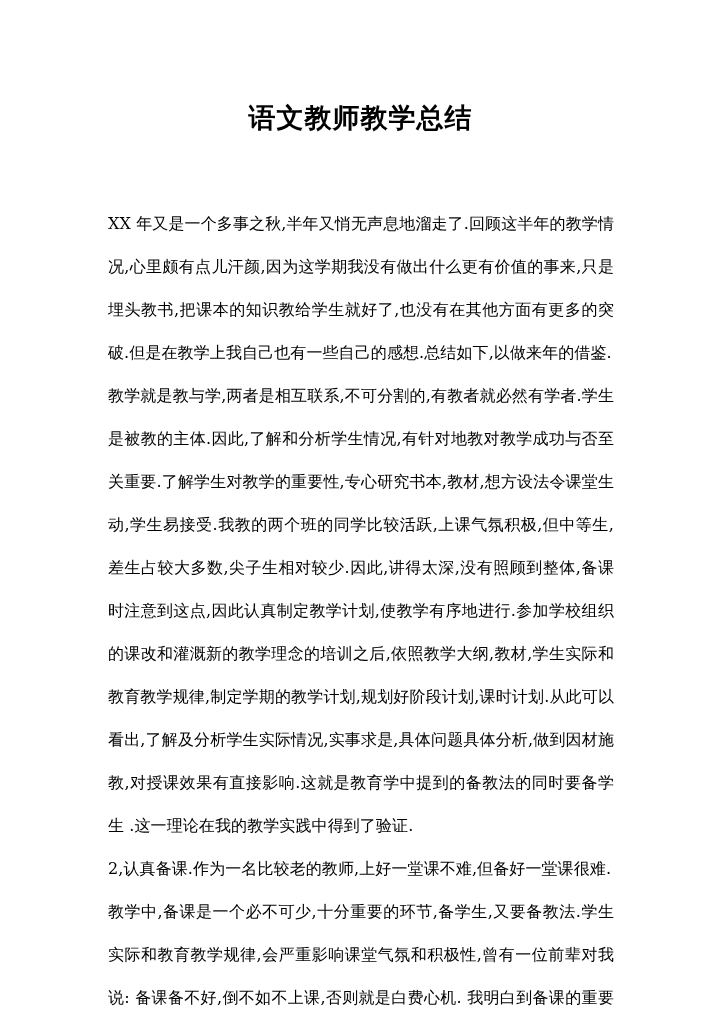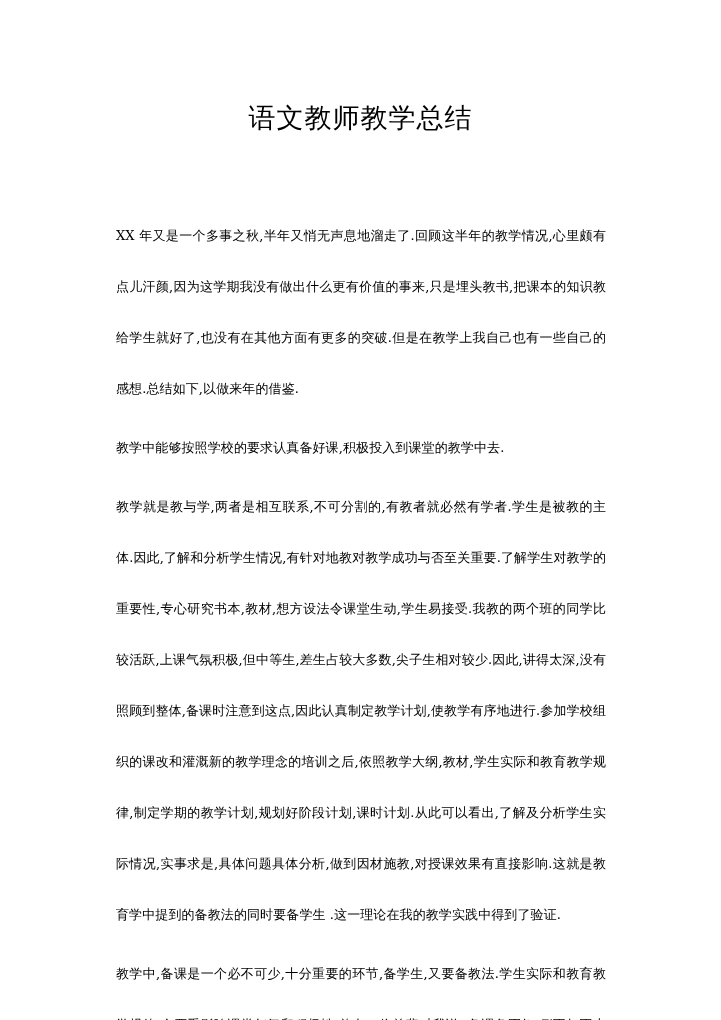--- a/index.html
+++ b/index.html
@@ -22,51 +22,51 @@
     overflow: hidden;
     box-sizing: border-box;
   }
   .doc-title {
     position: absolute;
     left: 0;
     right: 0;
     top: 84px;
     text-align: center;
     font-size: 27px;
-    font-weight: normal;
+    font-weight: bold;
     letter-spacing: 1px;
     line-height: 1.2;
     font-family: "DejaVu Serif", "Liberation Serif", serif;
   }
   .body-block {
     position: absolute;
     left: 108px;
     top: 202px;
     width: 506px;
   }
   .para {
-    margin: 8px;
+    margin: 0;
     padding: 0;
-    font-size: 13px;
-    line-height: 51px;
+    font-size: 16px;
+    line-height: 43px;
     text-align: justify;
     text-justify: inter-character;
     text-align-last: left;
     word-break: break-all;
     letter-spacing: 0.1px;
     font-family: "DejaVu Serif", "Liberation Serif", serif;
   }
 </style>
 </head>
 <body>
 
 <div class="page">
 
   <h1 class="doc-title">语文教师教学总结</h1>
 
   <div class="body-block">
     <p class="para">XX 年又是一个多事之秋,半年又悄无声息地溜走了.回顾这半年的教学情况,心里颇有点儿汗颜,因为这学期我没有做出什么更有价值的事来,只是埋头教书,把课本的知识教给学生就好了,也没有在其他方面有更多的突破.但是在教学上我自己也有一些自己的感想.总结如下,以做来年的借鉴.</p>
-    <p class="para">教学中能够按照学校的要求认真备好课,积极投入到课堂的教学中去.</p>
     <p class="para">教学就是教与学,两者是相互联系,不可分割的,有教者就必然有学者.学生是被教的主体.因此,了解和分析学生情况,有针对地教对教学成功与否至关重要.了解学生对教学的重要性,专心研究书本,教材,想方设法令课堂生动,学生易接受.我教的两个班的同学比较活跃,上课气氛积极,但中等生,差生占较大多数,尖子生相对较少.因此,讲得太深,没有照顾到整体,备课时注意到这点,因此认真制定教学计划,使教学有序地进行.参加学校组织的课改和灌溉新的教学理念的培训之后,依照教学大纲,教材,学生实际和教育教学规律,制定学期的教学计划,规划好阶段计划,课时计划.从此可以看出,了解及分析学生实际情况,实事求是,具体问题具体分析,做到因材施教,对授课效果有直接影响.这就是教育学中提到的备教法的同时要备学生 .这一理论在我的教学实践中得到了验证.</p>
+    <p class="para">2,认真备课.作为一名比较老的教师,上好一堂课不难,但备好一堂课很难.</p>
     <p class="para">教学中,备课是一个必不可少,十分重要的环节,备学生,又要备教法.学生实际和教育教学规律,会严重影响课堂气氛和积极性,曾有一位前辈对我说: 备课备不好,倒不如不上课,否则就是白费心机. 我明白到备课的重要性,因此,每天我都</p>
   </div>
 
 </div>
 
 </body></html>

